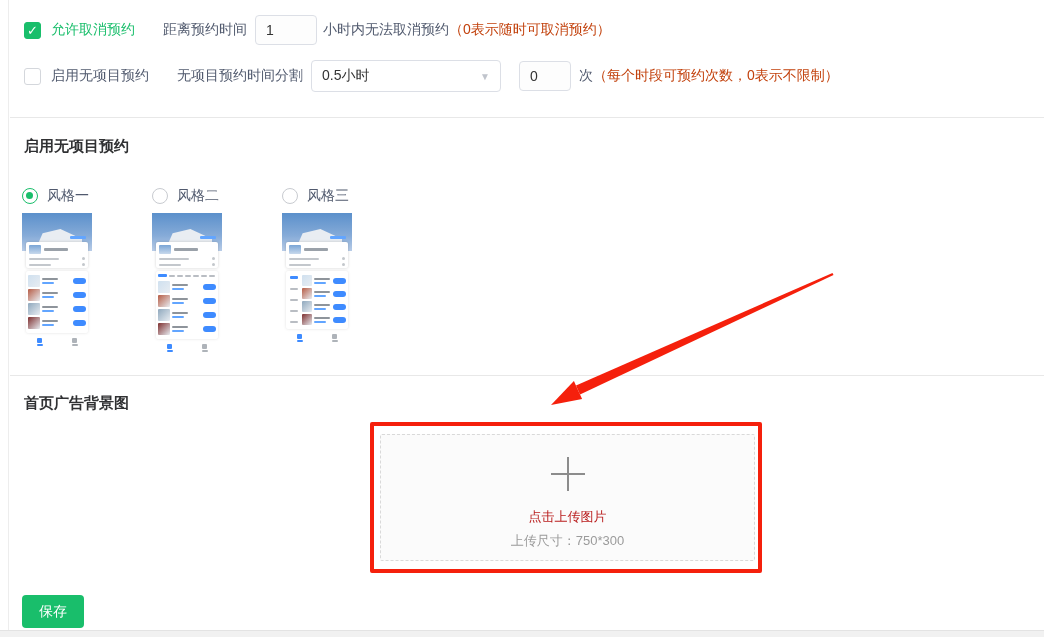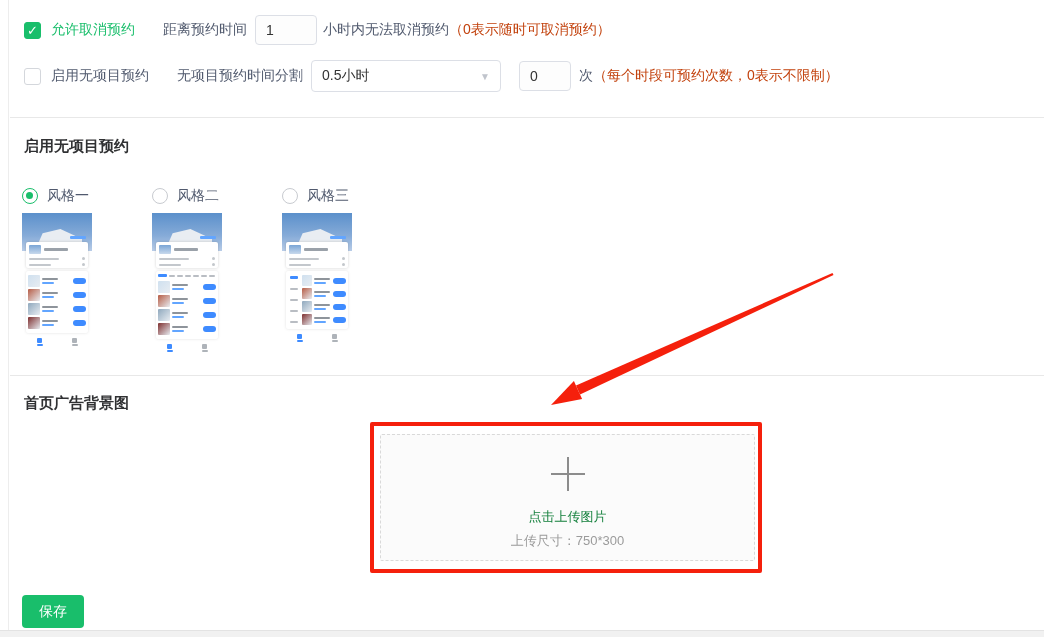--- a/index.html
+++ b/index.html
@@ -80,21 +80,21 @@
 
   
   .red-rect{position:absolute;left:370px;top:422px;width:392px;height:151px;box-sizing:border-box;
     border:4px solid #f5200c;border-radius:2px;}
   .upload-box{position:absolute;left:380px;top:434px;width:375px;height:127px;box-sizing:border-box;
     border:1px dashed #d9d9d9;background:#fbfbfb;border-radius:2px;cursor:pointer;
     display:flex;flex-direction:column;align-items:center;justify-content:flex-end;padding-bottom:10px;}
   .plus{position:relative;width:34px;height:34px;margin-bottom:17px;}
   .plus::before{content:"";position:absolute;left:0;top:16px;width:34px;height:2px;background:#8c8c8c;}
   .plus::after{content:"";position:absolute;left:16px;top:0;width:2px;height:34px;background:#8c8c8c;}
-  .up-text{font-size:13px;color:#15803d;margin-bottom:6px;}
+  .up-text{font-size:13px;color:#b91c1c;margin-bottom:6px;}
   .up-size{font-size:13px;color:#9b9b9b;}
 
   
   .arrow-svg{position:absolute;left:0;top:0;width:1044px;height:637px;pointer-events:none;}
 
   
   .save-btn{position:absolute;left:22px;top:595px;width:62px;height:33px;border:none;border-radius:4px;
     background:#19be6b;color:#fff;font-size:14px;font-family:Liberation Sans, sans-serif;cursor:pointer;}
   .bottom-strip{position:absolute;left:0;bottom:0;width:1044px;height:6px;background:#f1f1f1;border-top:1px solid #e3e3e3;}
 </style>

